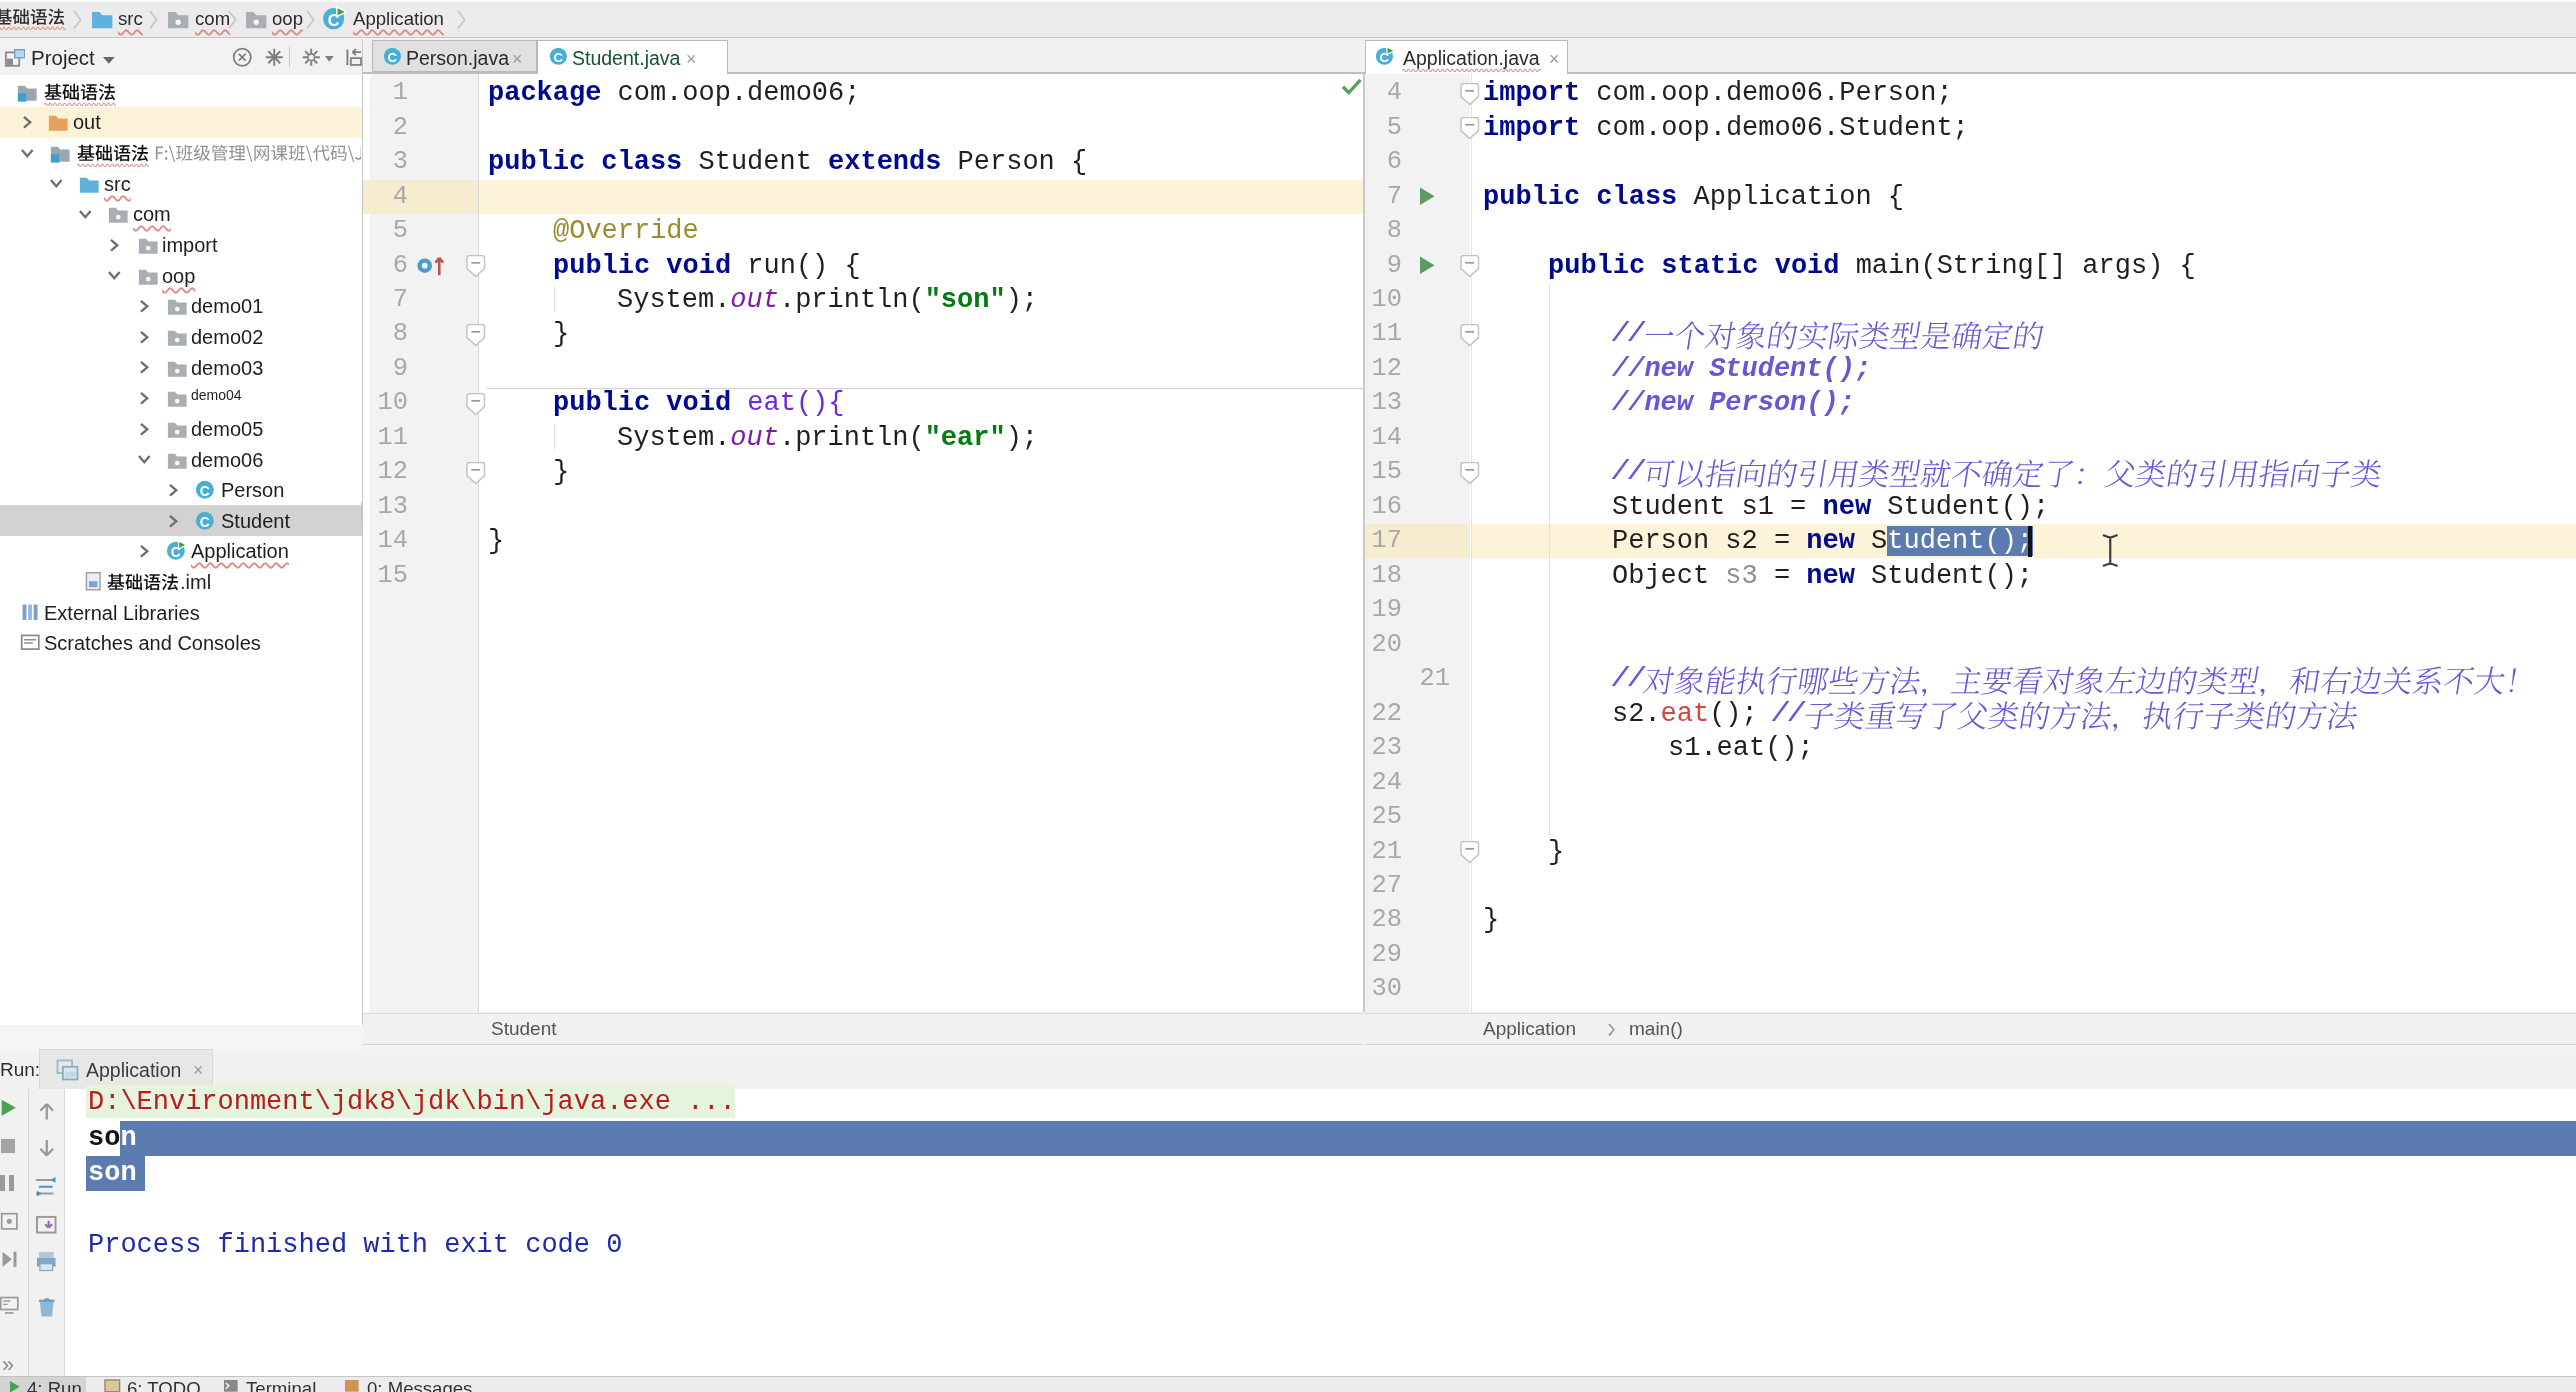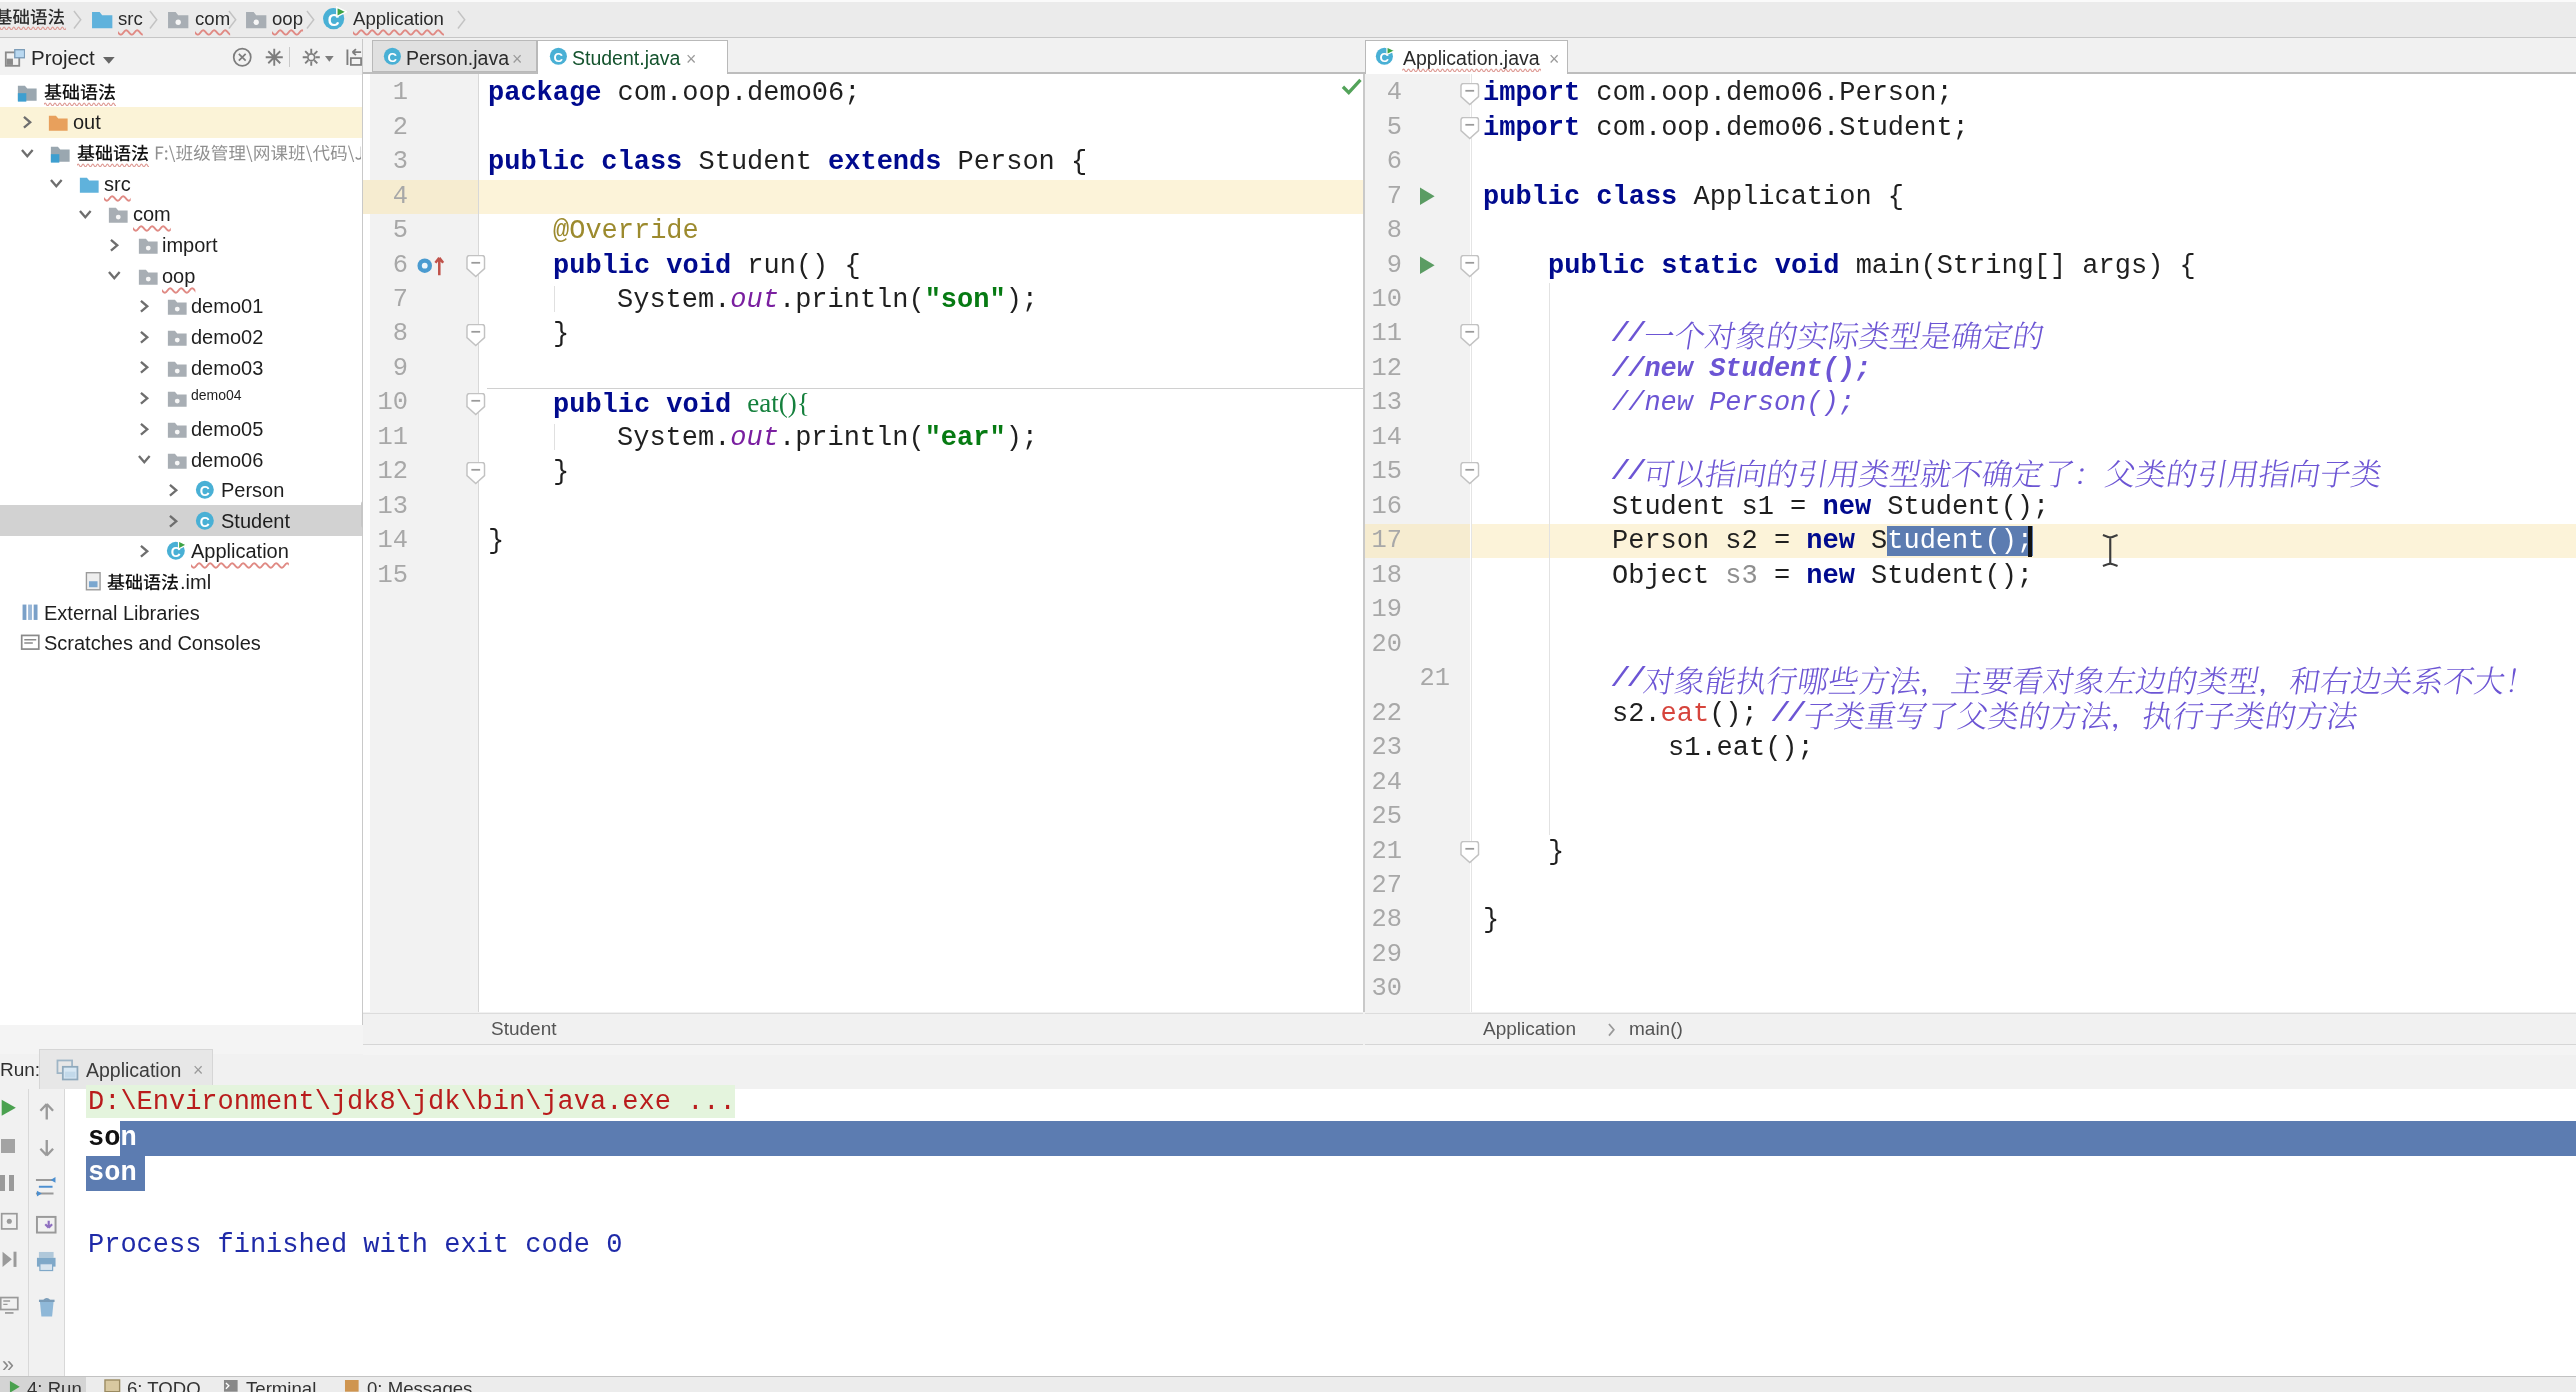--- a/index.html
+++ b/index.html
@@ -398,21 +398,21 @@
 <div class="num" style="left:363px;top:559px">15</div>
 <div style="position:absolute;left:487px;top:388px;width:876px;height:1px;background:#d0d0d0"></div>
 <div style="position:absolute;left:554px;top:286px;width:1px;height:26px;background:#e0e0e0"></div>
 <div style="position:absolute;left:554px;top:424px;width:1px;height:26px;background:#e0e0e0"></div>
 <div class="cl" style="left:488px;top:76px"><span style="color:#000a8e;font-weight:bold;">package </span><span style="color:#1f1f1f;">com.oop.demo06;</span></div>
 <div class="cl" style="left:488px;top:145px"><span style="color:#000a8e;font-weight:bold;">public class </span><span style="color:#1f1f1f;">Student </span><span style="color:#000a8e;font-weight:bold;">extends </span><span style="color:#1f1f1f;">Person {</span></div>
 <div class="cl" style="left:553px;top:214px"><span style="color:#9c8a2e;">@Override</span></div>
 <div class="cl" style="left:553px;top:249px"><span style="color:#000a8e;font-weight:bold;">public void </span><span style="color:#1f1f1f;">run() {</span></div>
 <div class="cl" style="left:617px;top:283px"><span style="color:#1f1f1f;">System.</span><span style="color:#7a1fa0;font-style:italic;">out</span><span style="color:#1f1f1f;">.println(</span><span style="color:#067a12;font-weight:bold;">"son"</span><span style="color:#1f1f1f;">);</span></div>
 <div class="cl" style="left:553px;top:317px"><span style="color:#1f1f1f;">}</span></div>
-<div class="cl" style="left:553px;top:386px"><span style="color:#000a8e;font-weight:bold;">public void </span><span style="color:#15803d;font-family:Liberation Serif, serif;">eat(){</span></div>
+<div class="cl" style="left:553px;top:386px"><span style="color:#000a8e;font-weight:bold;">public void </span><span style="color:#6d28d9;">eat(){</span></div>
 <div class="cl" style="left:617px;top:421px"><span style="color:#1f1f1f;">System.</span><span style="color:#7a1fa0;font-style:italic;">out</span><span style="color:#1f1f1f;">.println(</span><span style="color:#067a12;font-weight:bold;">"ear"</span><span style="color:#1f1f1f;">);</span></div>
 <div class="cl" style="left:553px;top:455px"><span style="color:#1f1f1f;">}</span></div>
 <div class="cl" style="left:488px;top:524px"><span style="color:#1f1f1f;">}</span></div>
 <svg style="position:absolute;left:416px;top:252px" width="33" height="25.4" viewBox="0 0 34 26">
     <circle cx="9" cy="14" r="7.5" fill="#4a9bd0"></circle>
     <circle cx="9" cy="14" r="3" fill="#eef6fb"></circle>
     <path d="M24 24 V6 M24 6 L20 11 M24 6 L28 11" stroke="#c0524a" stroke-width="2.6" fill="none"></path>
   </svg>
 <svg style="position:absolute;left:465px;top:255px" width="21.5" height="23.4" viewBox="0 0 22 24">
     <path d="M2 3 a2.5 2.5 0 0 1 2.5 -2.5 h13 a2.5 2.5 0 0 1 2.5 2.5 v11 l-9 8 l-9 -8 z" fill="#fff" stroke="#c2c2c2" stroke-width="1.5"></path>
@@ -495,21 +495,21 @@
   </svg>
 <svg style="position:absolute;left:1459px;top:841px" width="21.5" height="23.4" viewBox="0 0 22 24">
     <path d="M2 3 a2.5 2.5 0 0 1 2.5 -2.5 h13 a2.5 2.5 0 0 1 2.5 2.5 v11 l-9 8 l-9 -8 z" fill="#fff" stroke="#c2c2c2" stroke-width="1.5"></path>
     <path d="M6.5 8 h9" stroke="#9a9a9a" stroke-width="1.8"></path>
   </svg>
 <div class="cl" style="left:1483px;top:76px"><span style="color:#000a8e;font-weight:bold;">import </span><span style="color:#1f1f1f;">com.oop.demo06.Person;</span></div>
 <div class="cl" style="left:1483px;top:111px"><span style="color:#000a8e;font-weight:bold;">import </span><span style="color:#1f1f1f;">com.oop.demo06.Student;</span></div>
 <div class="cl" style="left:1483px;top:180px"><span style="color:#000a8e;font-weight:bold;">public class </span><span style="color:#1f1f1f;">Application {</span></div>
 <div class="cl" style="left:1548px;top:249px"><span style="color:#000a8e;font-weight:bold;">public static void </span><span style="color:#1f1f1f;">main(String[] args) {</span></div>
 <div class="cl" style="left:1612px;top:352px"><span style="color:#6c55d4;font-weight:bold;font-style:italic;">//new Student();</span></div>
-<div class="cl" style="left:1612px;top:386px"><span style="color:#6c55d4;font-weight:normal;font-style:italic;">//new Person();</span></div>
+<div class="cl" style="left:1612px;top:386px"><span style="color:#6c55d4;font-weight:bold;font-style:italic;">//new Person();</span></div>
 <div class="cl" style="left:1612px;top:490px"><span style="color:#1f1f1f;">Student s1 = </span><span style="color:#000a8e;font-weight:bold;">new </span><span style="color:#1f1f1f;">Student();</span></div>
 <div class="cl" style="left:1612px;top:524px"><span style="color:#1f1f1f;">Person s2 = </span><span style="color:#000a8e;font-weight:bold;">new </span><span style="color:#1f1f1f;">S</span><span style="color:#ffffff;background:#5c7cb1;">tudent();</span></div>
 <div style="position:absolute;left:2028px;top:526px;width:3.9px;height:31px;background:#111"></div>
 <div class="cl" style="left:1612px;top:559px"><span style="color:#1f1f1f;">Object </span><span style="color:#8f8f8f;">s3 </span><span style="color:#1f1f1f;">= </span><span style="color:#000a8e;font-weight:bold;">new </span><span style="color:#1f1f1f;">Student();</span></div>
 <div class="cl" style="left:1612px;top:697px"><span style="color:#1f1f1f;">s2.</span><span style="color:#d6443c;">eat</span><span style="color:#1f1f1f;">(); </span></div>
 <div class="cl" style="left:1668px;top:731px"><span style="color:#1f1f1f;">s1.eat();</span></div>
 <div class="cl" style="left:1548px;top:835px"><span style="color:#1f1f1f;">}</span></div>
 <div class="cl" style="left:1483px;top:903px"><span style="color:#1f1f1f;">}</span></div>
 <div class="cl" style="left:1612px;top:317px"><span style="color:#6c55d4;font-weight:bold;font-style:italic;">//</span></div>
 <svg style="position:absolute;left:1644px;top:320px;transform:skewX(-9deg);" width="400" height="31" viewBox="0 -880 13000 1000">

